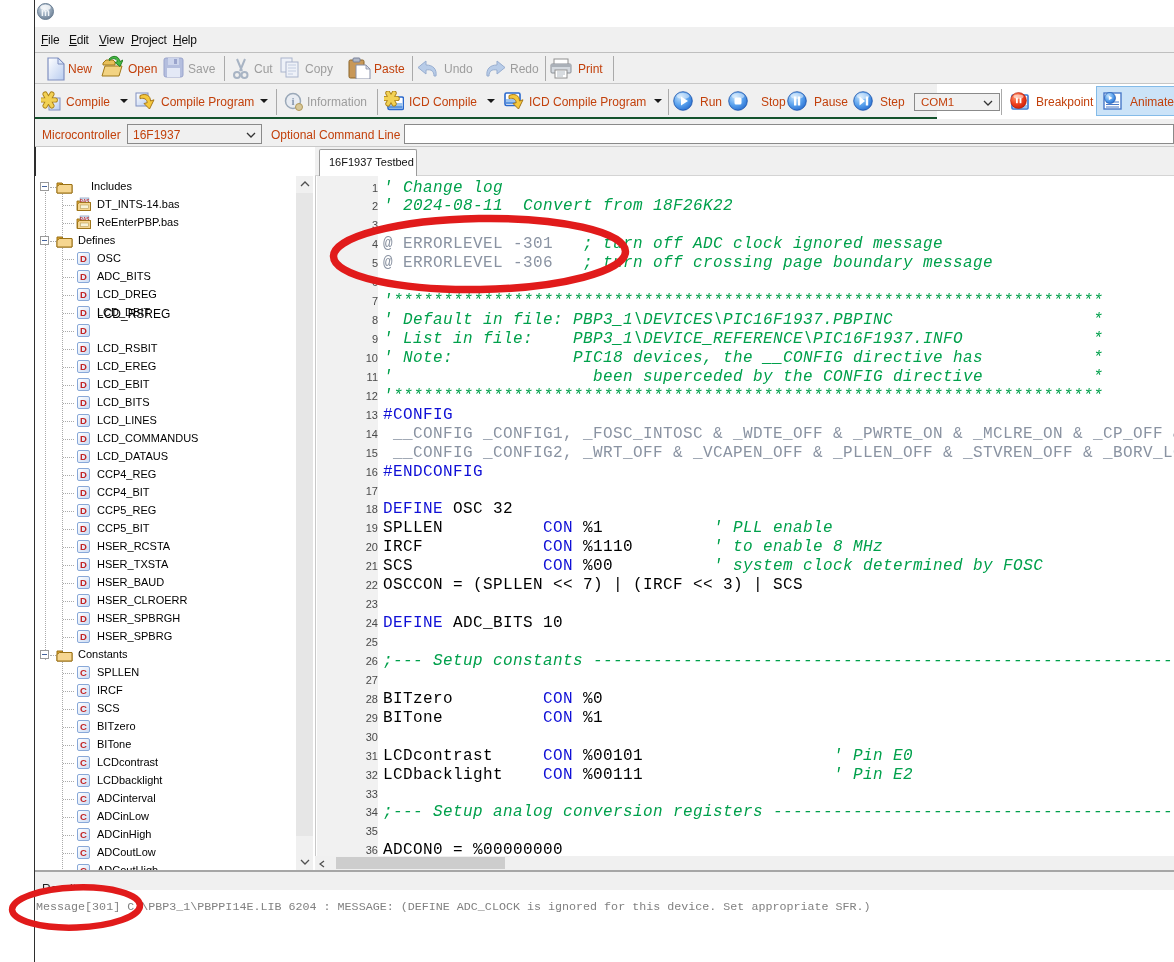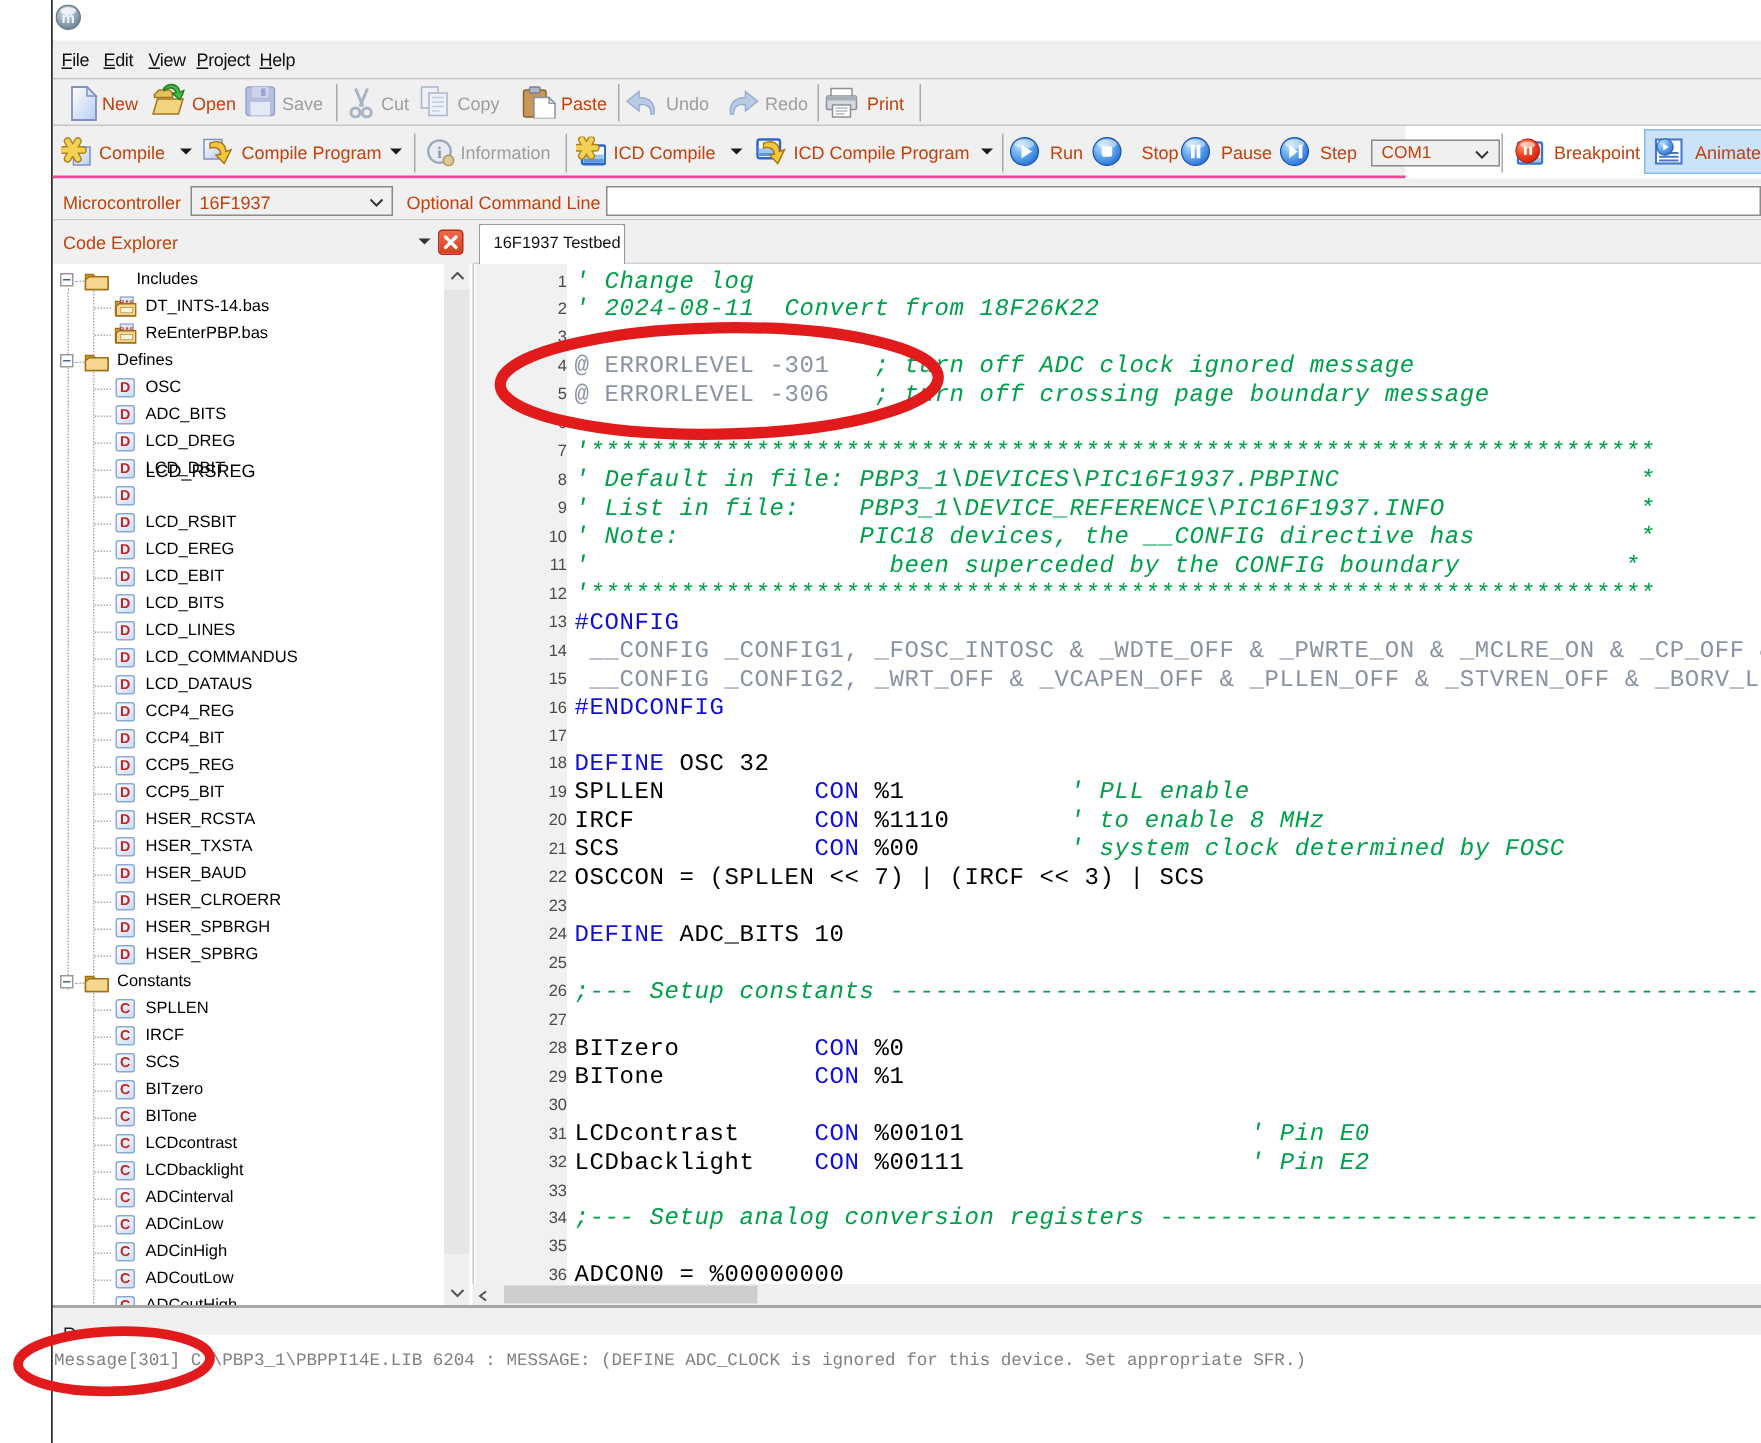--- a/index.html
+++ b/index.html
@@ -107,21 +107,21 @@
 <svg class="abs" style="left:515px;top:5px" width="22" height="21" viewBox="0 0 22 21">
         <rect x="4" y="1" width="14" height="6" fill="#fff" stroke="#909090"></rect>
         <rect x="1" y="6" width="20" height="9" rx="1" fill="#d4d9df" stroke="#8a8f96"></rect>
         <rect x="1" y="6" width="20" height="3" fill="#aab0b8"></rect>
         <rect x="5" y="12" width="12" height="8" fill="#fff" stroke="#909090"></rect>
         <path d="M7,14 h8 M7,16 h8 M7,18 h6" stroke="#b0b8c0" stroke-width="1"></path>
       </svg>
 <div class="lbl" style="left:543px;top:9px">Print</div>
 <div class="sep1" style="left:578px;top:3px;height:25px"></div>
 </div>
-<div class="abs gray" style="left:0;top:84px;width:902px;height:35px;border-bottom:2px solid #ec4899">
+<div class="abs gray" style="left:0;top:84px;width:902px;height:35px;border-bottom:2px solid #14532d">
 <svg class="abs" style="left:6px;top:7px" width="20" height="20" viewBox="0 0 20 20">
         <rect x="8" y="7" width="11" height="12" fill="url(#pg)" stroke="#8090c0"></rect>
         <path d="M7.5,9 L14.3,9.0 M7.5,9 L10.9,14.9 M7.5,9 L4.1,14.9 M7.5,9 L0.7,9.0 M7.5,9 L4.1,3.1 M7.5,9 L10.9,3.1" stroke="#ab8018" stroke-width="5.2" stroke-linecap="round" fill="none"></path>
         <path d="M7.5,9 L14.3,9.0 M7.5,9 L10.9,14.9 M7.5,9 L4.1,14.9 M7.5,9 L0.7,9.0 M7.5,9 L4.1,3.1 M7.5,9 L10.9,3.1" stroke="#f2d155" stroke-width="3.4" stroke-linecap="round" fill="none"></path>
       </svg>
 <div class="lbl" style="left:31px;top:11px">Compile</div>
 <div class="dd" style="left:85px;top:15px"></div>
 <svg class="abs" style="left:100px;top:8px" width="20" height="19" viewBox="0 0 20 19">
         <rect x="1" y="1" width="12" height="13" fill="url(#pg)" stroke="#8090c0"></rect>
         <path d="M5,3.5 c6,-2.5 10.5,0 10.5,5.5 l3.5,-1.2 -4.5,9.2 -5.5,-5.5 3.2,-0.8 c-0.2,-3.5 -3.2,-5.2 -7.2,-4 z" fill="#f5c83c" stroke="#a87818" stroke-width="1"></path>
@@ -208,29 +208,20 @@
 <div class="abs gray" style="left:0;top:119px;width:1139px;height:28px;border-bottom:1px solid #c9c9c9">
 <div class="lbl" style="left:7px;top:9px">Microcontroller</div>
 <div class="abs" style="left:92px;top:5px;width:135px;height:20px;background:#f0f0f0;border:1px solid #8a8a8a">
         <div class="lbl" style="left:5px;top:2.5px">16F1937</div>
         <svg class="abs" style="right:5px;top:7px" width="10" height="6">
           <path d="M1,1 L5,5 L9,1" stroke="#333" stroke-width="1.3" fill="none"></path>
         </svg>
       </div>
 <div class="lbl" style="left:236px;top:9px">Optional Command Line</div>
 <div class="abs" style="left:369px;top:5px;width:770px;height:20px;background:#fff;border:1px solid #8a8a8a"></div>
-</div>
-<div class="abs gray" style="left:0;top:147px;width:280px;height:29px">
-<div class="lbl" style="left:7px;top:8px">Code Explorer</div>
-<div class="dd" style="left:244px;top:12px;border-top-color:#333"></div>
-<div class="abs" style="left:257px;top:6px;width:17px;height:17px;border-radius:3px;background:linear-gradient(#ef6a4e,#dc3b1e);border:1px solid #b82c12">
-        <svg width="15" height="15" style="position:absolute;left:0;top:0">
-          <path d="M4,4 L11,11 M11,4 L4,11" stroke="#fff" stroke-width="2.2" stroke-linecap="round"></path>
-        </svg>
-      </div>
 </div>
 <div class="abs gray" style="left:280px;top:147px;width:859px;height:29px;border-bottom:1px solid #d4d4d4"></div>
 <div class="abs" style="left:284px;top:149px;width:98px;height:27px;background:#fff;border:1px solid #9b9b9b;border-bottom:none;border-radius:2px 2px 0 0">
       <div class="abs" style="left:9px;top:6px;font-size:11px;color:#111;white-space:nowrap">16F1937 Testbed</div>
     </div>
 <div class="abs" style="left:0;top:176px;width:280px;height:694px;background:#fff;overflow:hidden">
 <div class="abs" style="left:10px;top:15.6px;height:468.0px;border-left:1px dotted #aaa"></div>
 <div class="abs" style="left:27px;top:17.6px;height:47.0px;border-left:1px dotted #aaa"></div>
 <div class="abs" style="left:27px;top:71.6px;height:407.0px;border-left:1px dotted #aaa"></div>
 <div class="abs" style="left:27px;top:485.6px;height:209.0px;border-left:1px dotted #aaa"></div>
@@ -430,21 +421,21 @@
 <pre class="abs" style="left:67px;top:2.5px;font-family:'Liberation Mono',monospace;font-size:16px;letter-spacing:0.4px;line-height:18.93px;color:#000"><i style="color:#00a04b">' Change log</i>
 <i style="color:#00a04b">' 2024-08-11  Convert from 18F26K22</i>
 
 <span style="color:#8a93a2">@ ERRORLEVEL -301</span>   <i style="color:#00a04b">; turn off ADC clock ignored message</i>
 <span style="color:#8a93a2">@ ERRORLEVEL -306</span>   <i style="color:#00a04b">; turn off crossing page boundary message</i>
 
 <i style="color:#00a04b">'***********************************************************************</i>
 <i style="color:#00a04b">' Default in file: PBP3_1\DEVICES\PIC16F1937.PBPINC                    *</i>
 <i style="color:#00a04b">' List in file:    PBP3_1\DEVICE_REFERENCE\PIC16F1937.INFO             *</i>
 <i style="color:#00a04b">' Note:            PIC18 devices, the __CONFIG directive has           *</i>
-<i style="color:#00a04b">'                    been superceded by the CONFIG boundary           *</i>
+<i style="color:#00a04b">'                    been superceded by the CONFIG directive           *</i>
 <i style="color:#00a04b">'***********************************************************************</i>
 <span style="color:#0f0fd6">#CONFIG</span>
 <span style="color:#8a93a2"> __CONFIG _CONFIG1, _FOSC_INTOSC &amp; _WDTE_OFF &amp; _PWRTE_ON &amp; _MCLRE_ON &amp; _CP_OFF &amp;</span>
 <span style="color:#8a93a2"> __CONFIG _CONFIG2, _WRT_OFF &amp; _VCAPEN_OFF &amp; _PLLEN_OFF &amp; _STVREN_OFF &amp; _BORV_LO</span>
 <span style="color:#0f0fd6">#ENDCONFIG</span>
 
 <span style="color:#0f0fd6">DEFINE</span> OSC 32
 SPLLEN          <span style="color:#0f0fd6">CON</span> %1           <i style="color:#00a04b">' PLL enable</i>
 IRCF            <span style="color:#0f0fd6">CON</span> %1110        <i style="color:#00a04b">' to enable 8 MHz</i>
 SCS             <span style="color:#0f0fd6">CON</span> %00          <i style="color:#00a04b">' system clock determined by FOSC</i>

